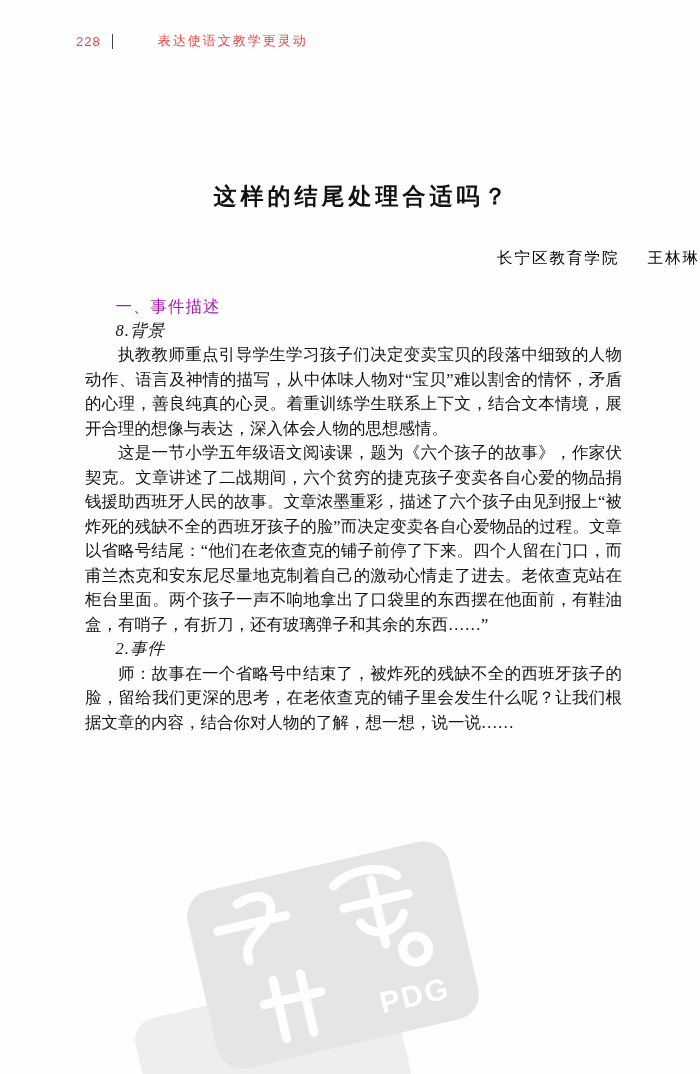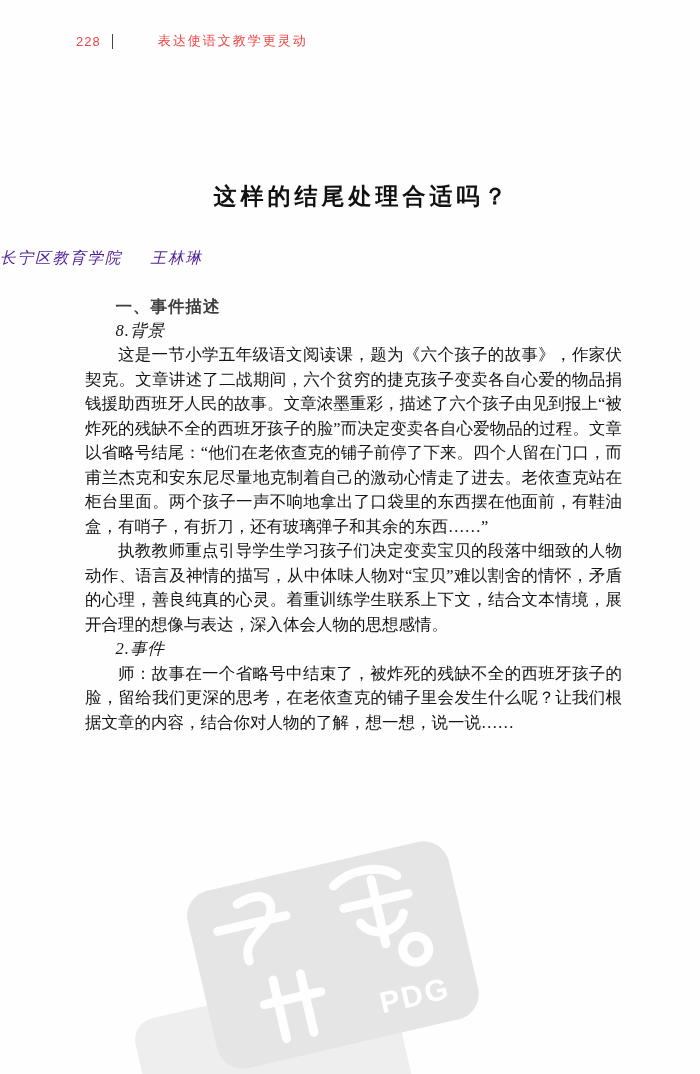--- a/index.html
+++ b/index.html
@@ -12,31 +12,31 @@
     font-family:"Liberation Sans",sans-serif;font-size:13px;color:#ef4444;letter-spacing:1px;
   }
   .vbar{width:1px;height:15px;background:#444;}
   .running-title{letter-spacing:2px;margin-left:34px;}
   .article-title{
     position:absolute;left:12px;top:181px;width:100%;margin:0;text-align:center;
     font-family:"Liberation Sans",sans-serif;font-weight:bold;font-size:23px;
     letter-spacing:4px;color:#111;
   }
   .byline{
-    position:absolute;left:0;top:248px;width:100%;text-align:left;
-    font-size:15.5px;font-style:italic;letter-spacing:2px;color:#4c1d95;
+    position:absolute;left:0;top:248px;width:100%;text-align:right;
+    font-size:15.5px;letter-spacing:2px;color:#000000;
   }
   .byline .aff{margin-right:1.8em;}
   .body-text{
     position:absolute;left:85px;top:294px;width:537px;z-index:2;
     font-size:16.5px;line-height:24.5px;text-align:justify;color:#141414;
   }
   .sec-heading{
     margin:0;padding-left:1.85em;font-family:"Liberation Sans",sans-serif;
-    font-size:16.5px;font-weight:bold;letter-spacing:1px;color:#404040;
+    font-size:16.5px;font-weight:normal;letter-spacing:1px;color:#a21caf;
   }
   .sub-heading{
     margin:0;padding-left:1.85em;font-style:italic;letter-spacing:1px;
   }
   .body-text p{margin:0;text-indent:2em;}
   
   .wm-shadow{
     position:absolute;left:142px;top:992px;width:262px;height:130px;z-index:0;
     background:#eeeeee;border-radius:22px;transform:rotate(-13deg);
   }
@@ -64,22 +64,22 @@
 
   <h1 class="article-title">这样的结尾处理合适吗？</h1>
 
   <div class="byline">
     <span class="aff">长宁区教育学院</span><span>王林琳</span>
   </div>
 
   <div class="body-text">
     <h2 class="sec-heading">一、事件描述</h2>
     <div class="sub-heading">8.背景</div>
+    <p>执教教师重点引导学生学习孩子们决定变卖宝贝的段落中细致的人物动作、语言及神情的描写，从中体味人物对“宝贝”难以割舍的情怀，矛盾的心理，善良纯真的心灵。着重训练学生联系上下文，结合文本情境，展开合理的想像与表达，深入体会人物的思想感情。</p>
     <p>这是一节小学五年级语文阅读课，题为《六个孩子的故事》，作家伏契克。文章讲述了二战期间，六个贫穷的捷克孩子变卖各自心爱的物品捐钱援助西班牙人民的故事。文章浓墨重彩，描述了六个孩子由见到报上“被炸死的残缺不全的西班牙孩子的脸”而决定变卖各自心爱物品的过程。文章以省略号结尾：“他们在老依查克的铺子前停了下来。四个人留在门口，而甫兰杰克和安东尼尽量地克制着自己的激动心情走了进去。老依查克站在柜台里面。两个孩子一声不响地拿出了口袋里的东西摆在他面前，有鞋油盒，有哨子，有折刀，还有玻璃弹子和其余的东西……”</p>
-    <p>执教教师重点引导学生学习孩子们决定变卖宝贝的段落中细致的人物动作、语言及神情的描写，从中体味人物对“宝贝”难以割舍的情怀，矛盾的心理，善良纯真的心灵。着重训练学生联系上下文，结合文本情境，展开合理的想像与表达，深入体会人物的思想感情。</p>
     <div class="sub-heading">2.事件</div>
     <p>师：故事在一个省略号中结束了，被炸死的残缺不全的西班牙孩子的脸，留给我们更深的思考，在老依查克的铺子里会发生什么呢？让我们根据文章的内容，结合你对人物的了解，想一想，说一说……</p>
   </div>
 
   <div class="wm-shadow"></div>
 
   <div class="wm-stamp">
     <svg width="268" height="182" viewBox="0 0 268 182">
       <g stroke="#ffffff" stroke-width="9" fill="none" stroke-linecap="round" opacity="0.95">
         <path d="M52 20 C 84 8, 94 30, 74 46 C 60 57, 49 62, 51 78"></path>

